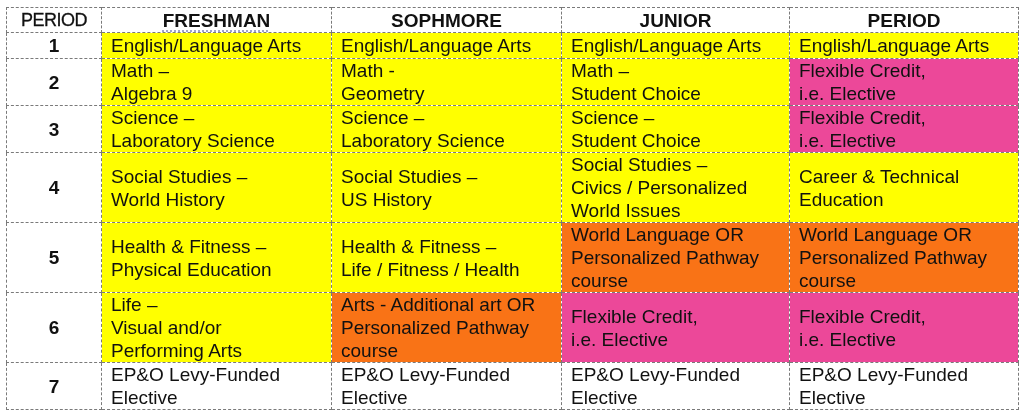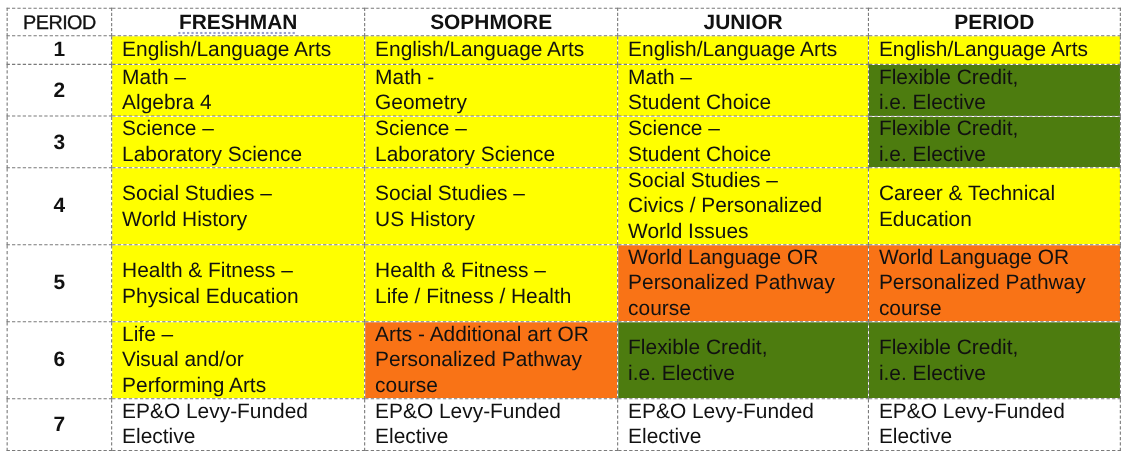--- a/index.html
+++ b/index.html
@@ -44,21 +44,21 @@
     }
     .schedule td.period {
       text-align: center;
       padding: 0;
       font-weight: bold;
       font-size: 19px;
       background: #ffffff;
     }
     .c-yellow { background: #FFFF00; }
     .c-orange { background: #f97316; margin-left: 29px; }
-    .c-green  { background: #4d7c0f; }
+    .c-green  { background: #ec4899; }
     .c-white  { background: #ffffff; }
     .line { display: block; }
     .fresh-head { text-decoration: underline dotted #9aa0c8; text-underline-offset: 4px; text-align: center; }
   </style>
 </head>
 <body>
 
 <table class="schedule">
   <colgroup>
     <col style="width:95px">
@@ -90,21 +90,21 @@
           <span class="line">English/Language Arts</span>
         </td>
         <td class="c-yellow">
           <span class="line">English/Language Arts</span>
         </td>
       </tr>
       <tr style="height: 47px;">
         <td class="period">2</td>
         <td class="c-yellow">
           <span class="line">Math –</span>
-          <span class="line">Algebra 4</span>
+          <span class="line">Algebra 9</span>
         </td>
         <td class="c-yellow">
           <span class="line">Math -</span>
           <span class="line">Geometry</span>
         </td>
         <td class="c-yellow">
           <span class="line">Math –</span>
           <span class="line">Student Choice</span>
         </td>
         <td class="c-green">

